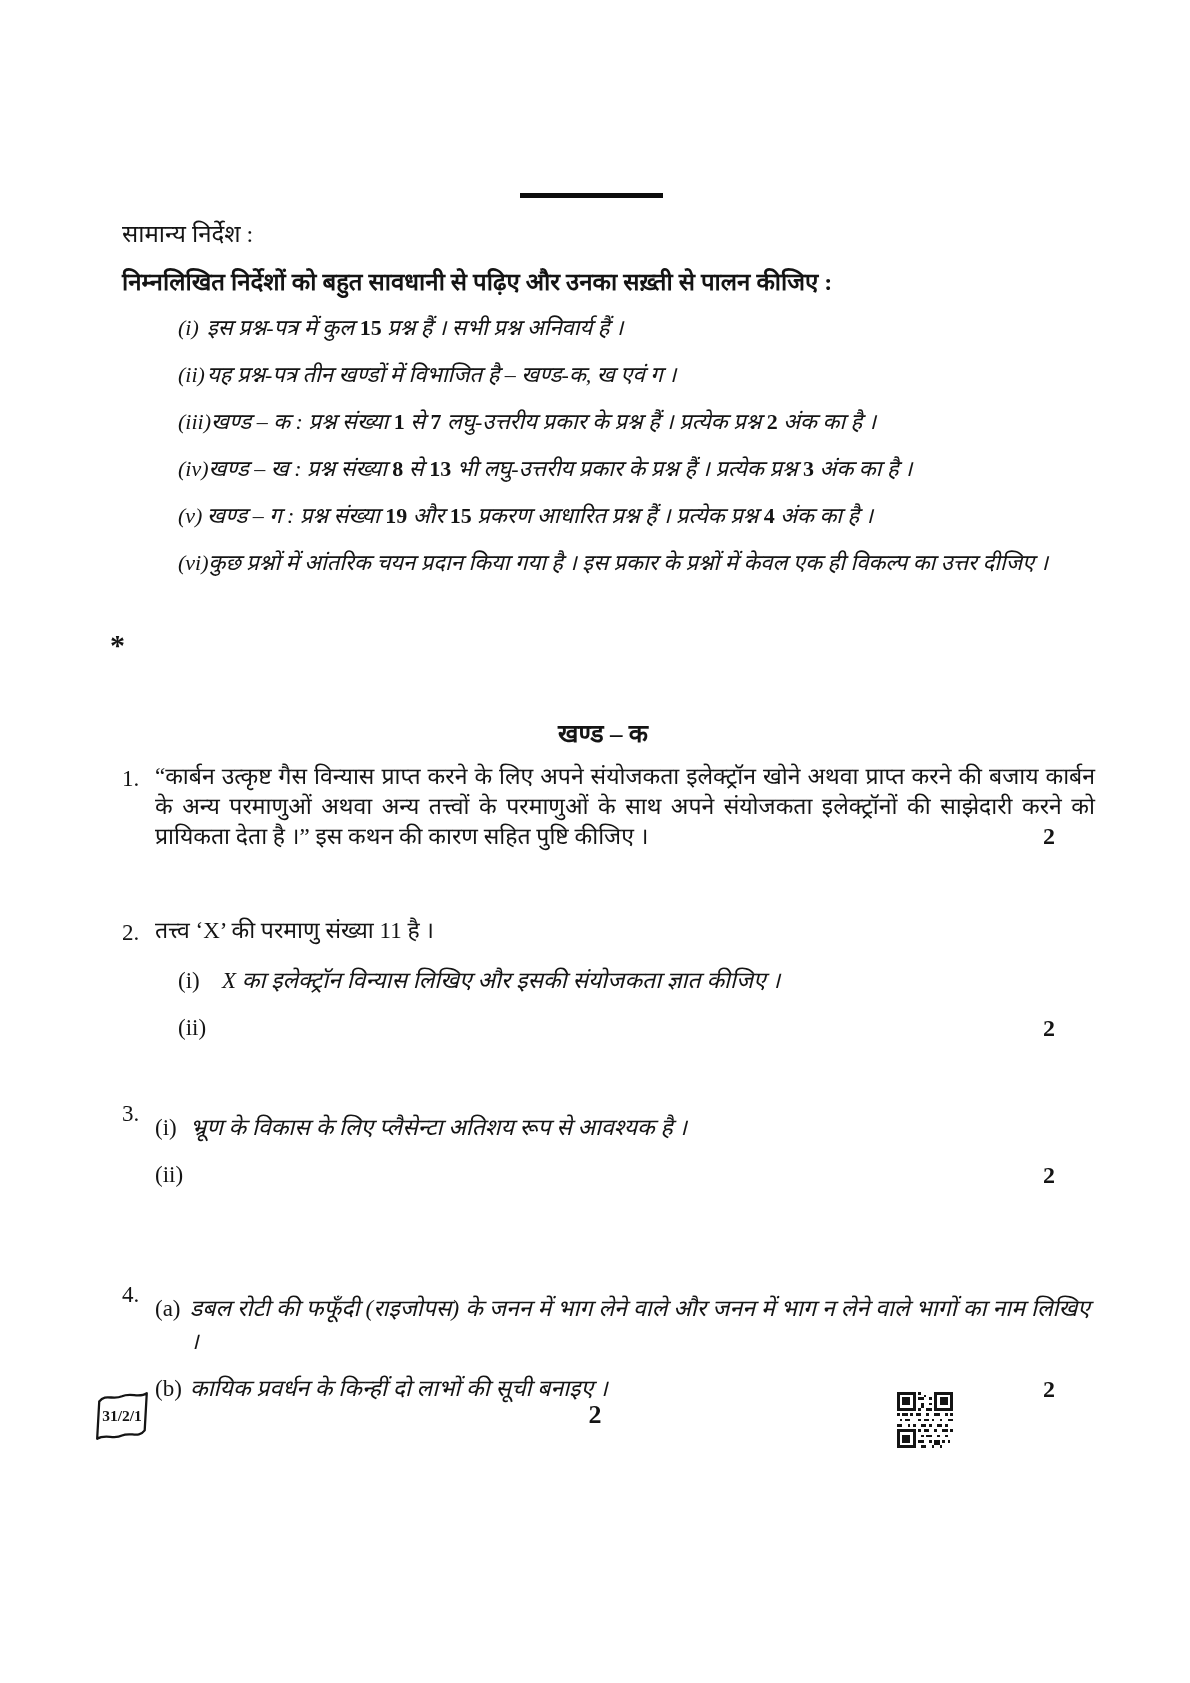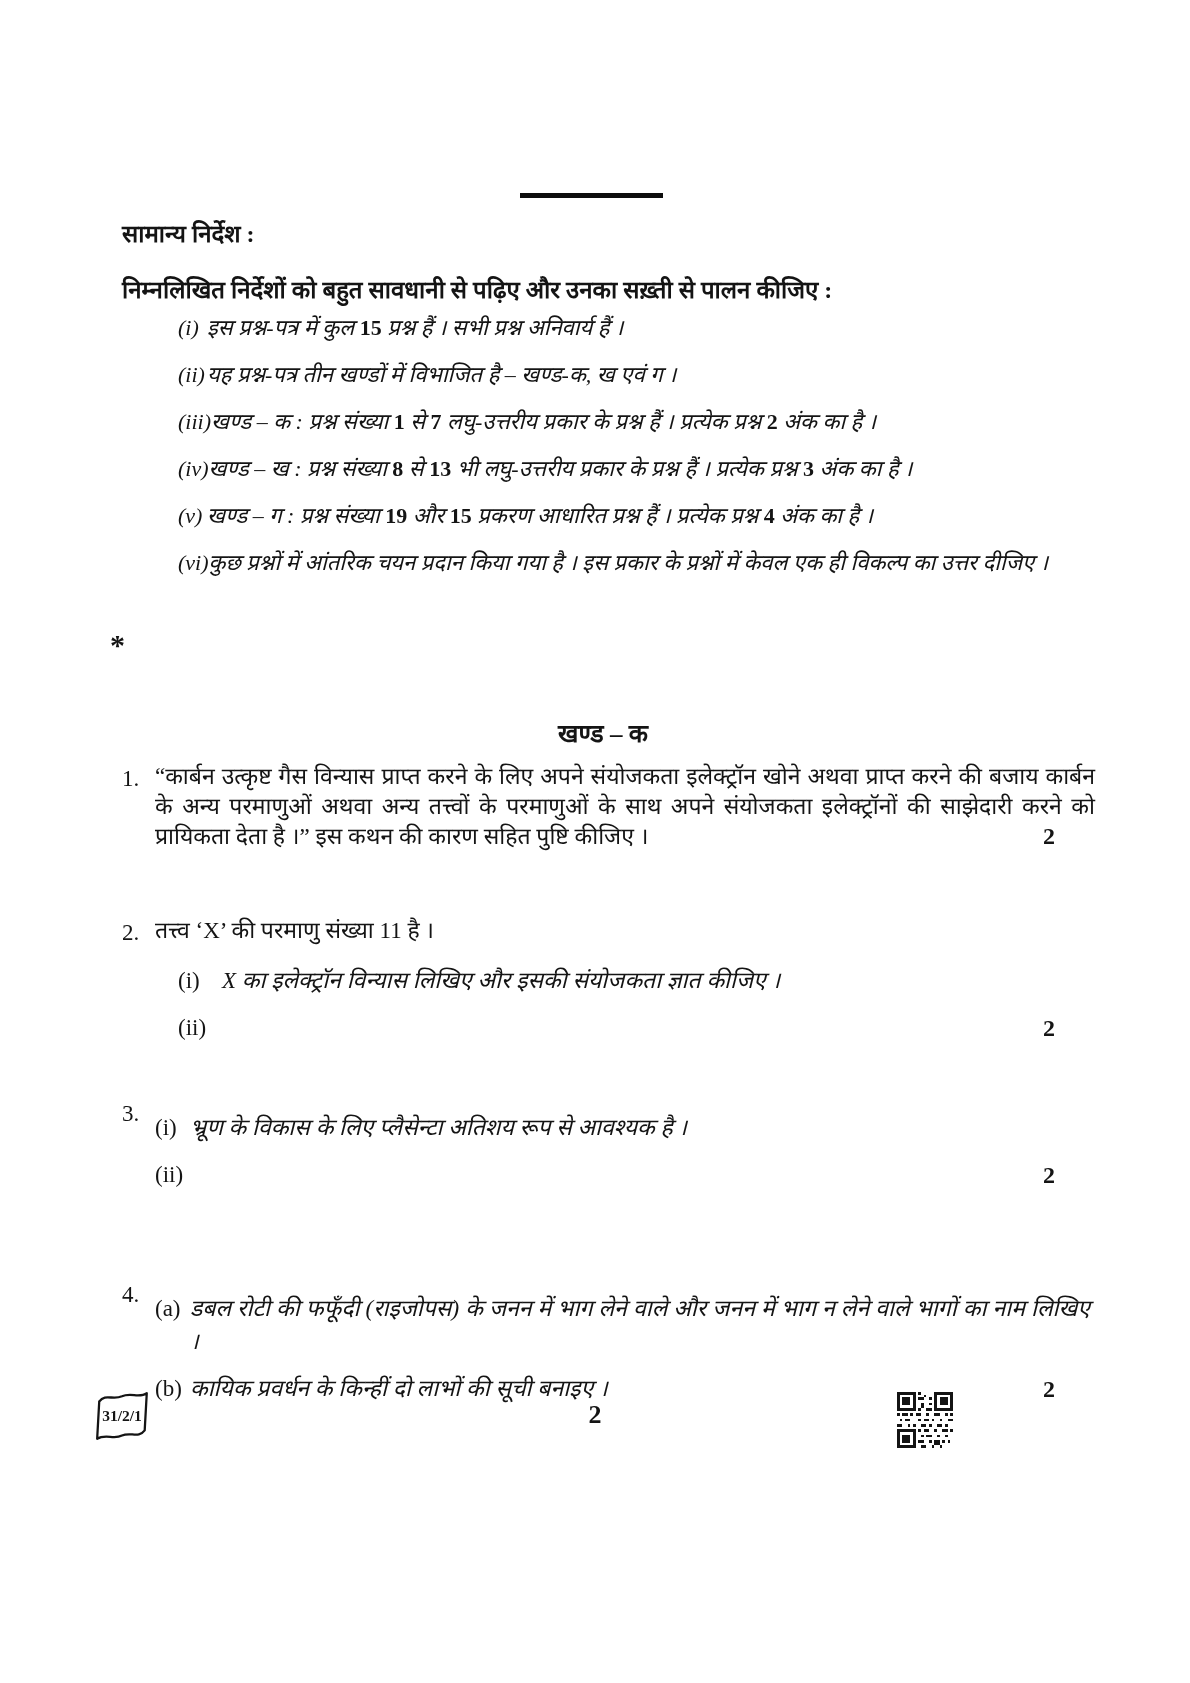--- a/index.html
+++ b/index.html
@@ -10,22 +10,22 @@
     margin:0 auto;
     background:#ffffff;
     color:#141414;
     font-family:"Liberation Serif","DejaVu Serif",serif;
     overflow:hidden;
   }
   
   .divider { position:absolute; top:193px; left:520px; width:143px; height:5px; background:#0d0d0d; }
 
   
-  .gi-heading { position:absolute; top:216px; left:122px; font-size:24px; font-weight:bold; }
-  .gi-note    { position:absolute; top:272px; left:122px; font-size:24px; font-weight:bold; }
+  .gi-heading { position:absolute; top:216px; left:122px; font-size:24px; font-weight:normal; }
+  .gi-note    { position:absolute; top:264px; left:122px; font-size:24px; font-weight:bold; }
   .gi-list    { position:absolute; top:312px; left:178px; width:895px; }
   .gi-item    { display:flex; font-size:22px; font-style:italic; line-height:31px; margin-bottom:16px; }
   .gi-num     { flex:0 0 29px; }
   .gi-text    { flex:1; text-align:justify; }
   .gi-text b.num, .gi-num b.num { font-style:normal; font-weight:bold; }
 
   .star { position:absolute; top:628px; left:110px; font-size:30px; font-weight:bold; }
 
   .section-title { position:absolute; top:715px; left:8px; width:100%; text-align:center;
                    font-size:25px; font-weight:bold; }

